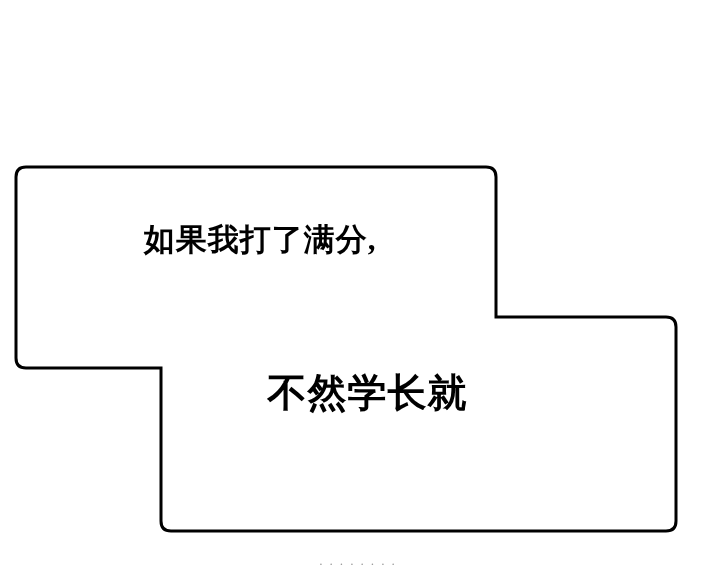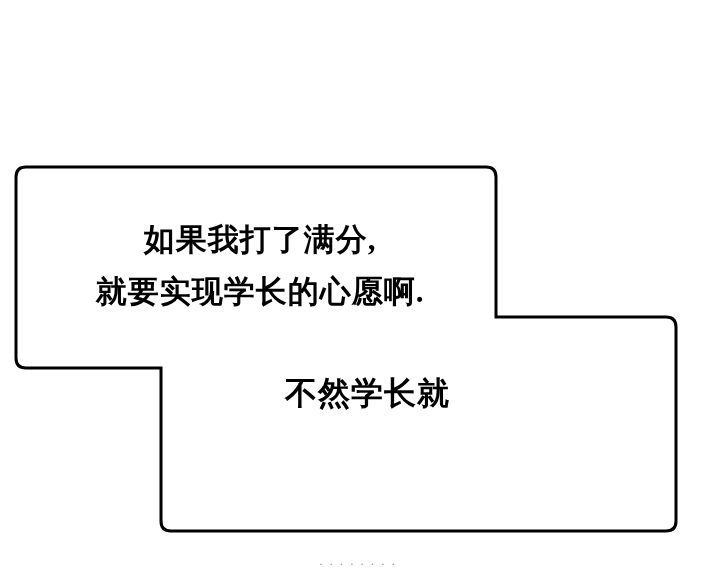--- a/index.html
+++ b/index.html
@@ -34,21 +34,21 @@
     left: 16px;
     top: 214px;
     width: 488px;
     font-size: 31px;
     line-height: 52px;
   }
   .dialogue-2 {
     left: 161px;
     top: 369px;
     width: 413px;
-    font-size: 32px;
+    font-size: 39px;
     line-height: 48px;
   }
   .dialogue .line {
     display: block;
     white-space: nowrap;
   }
   .watermark {
     position: absolute;
     left: 0;
     top: 556px;
@@ -64,21 +64,20 @@
 <body>
 
 <div class="panel">
 
   <svg class="bubble-svg" viewBox="0 0 720 574" xmlns="http://www.w3.org/2000/svg">
     <path d="M 26 167 H 486 Q 496 167 496 177 V 317 H 666 Q 676 317 676 327 V 521 Q 676 531 666 531 H 171 Q 161 531 161 521 V 368 H 26 Q 16 368 16 358 V 177 Q 16 167 26 167 Z" fill="#ffffff" stroke="#000000" stroke-width="3"></path>
   </svg>
 
   <div class="dialogue dialogue-1">
     <span class="line">如果我打了满分,</span>
-    <span class="line">就要实现学长的心愿啊.</span>
   </div>
 
   <div class="dialogue dialogue-2">
     <span class="line">不然学长就</span>
   </div>
 
   <div class="watermark">········</div>
 
 </div>
 

